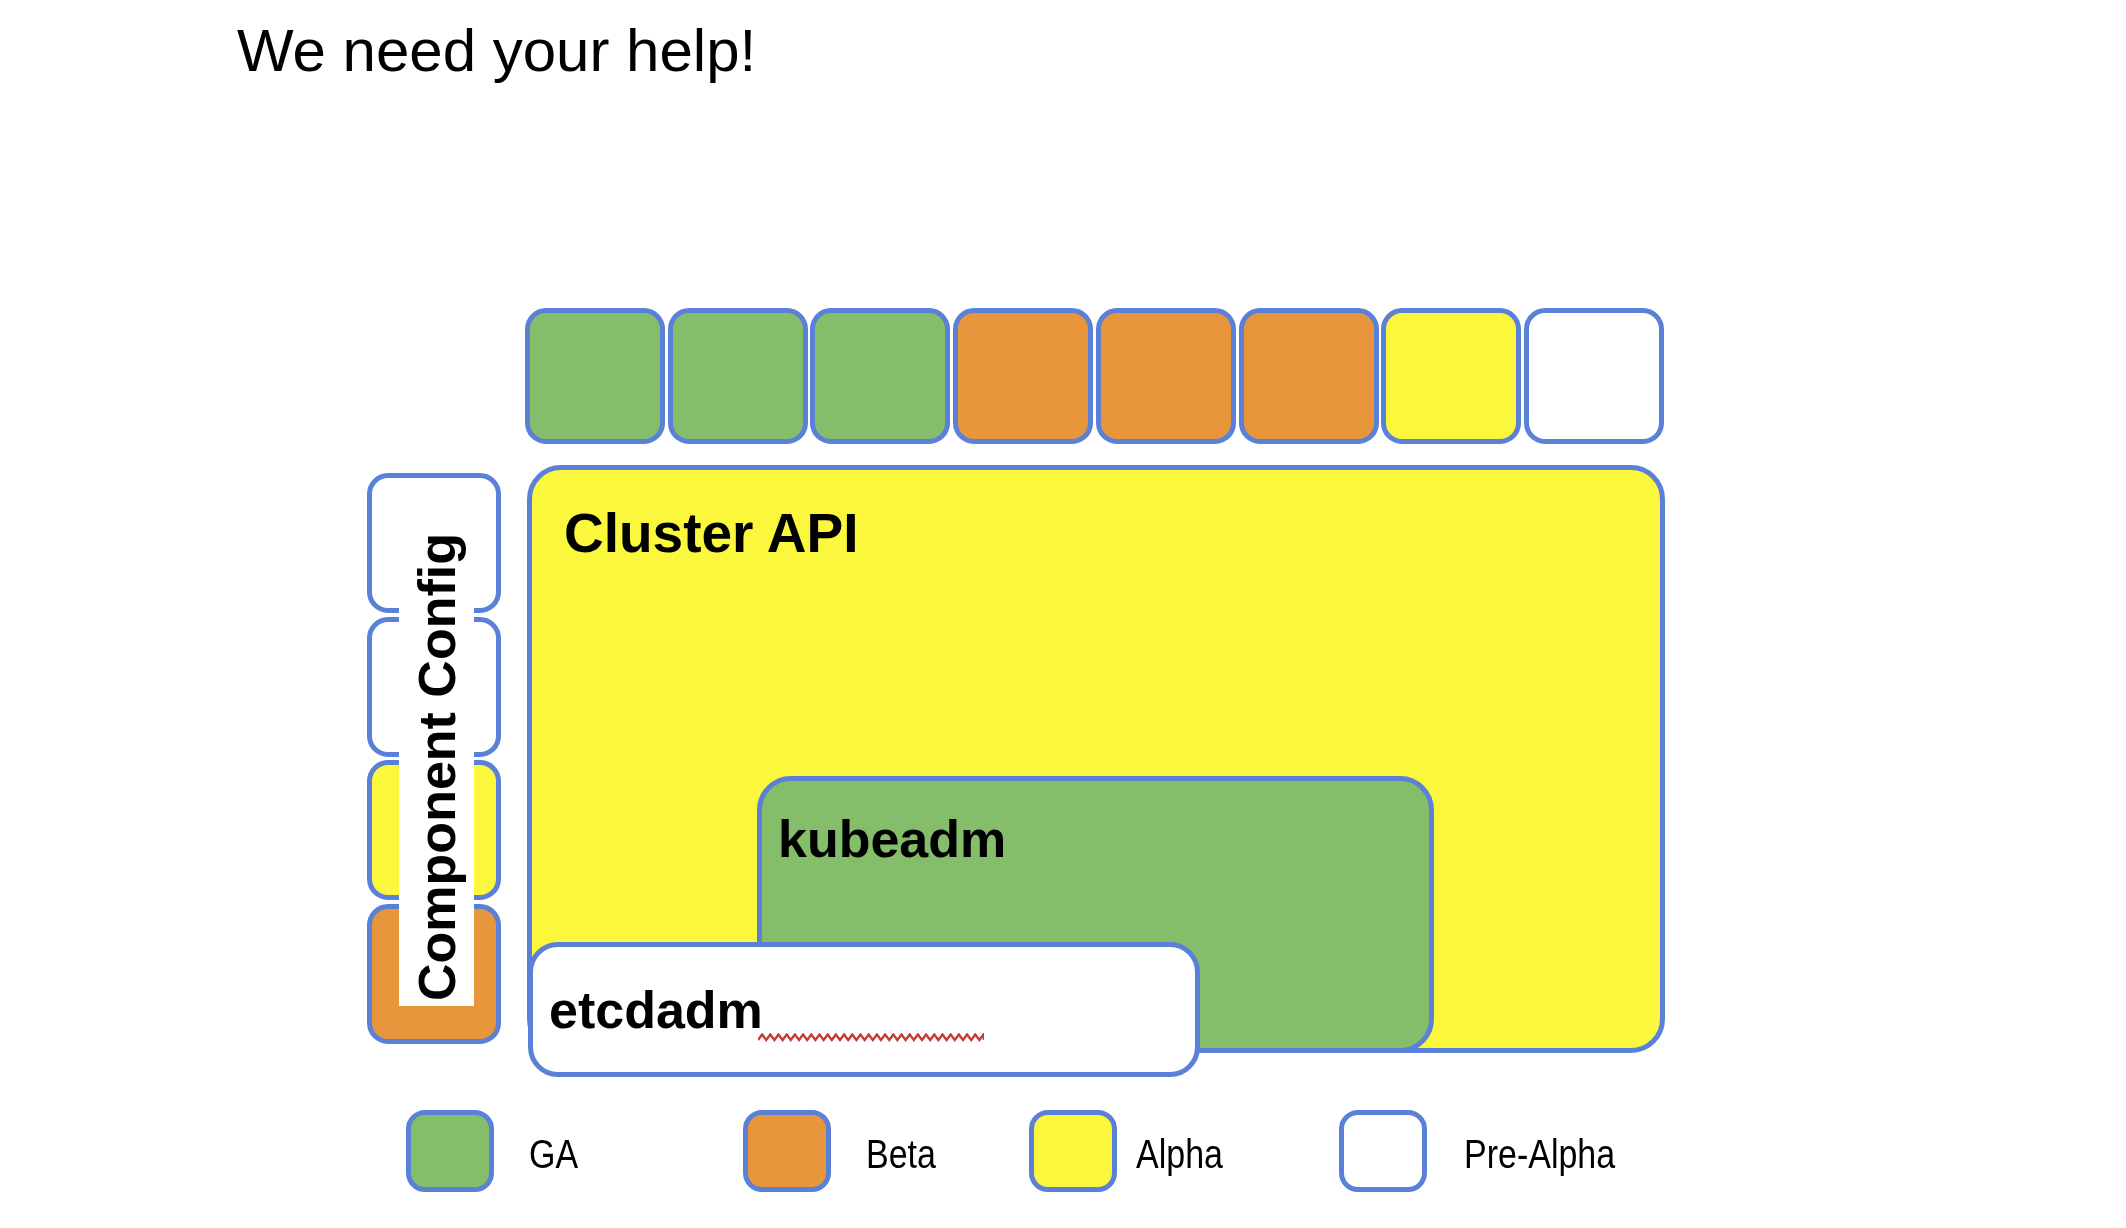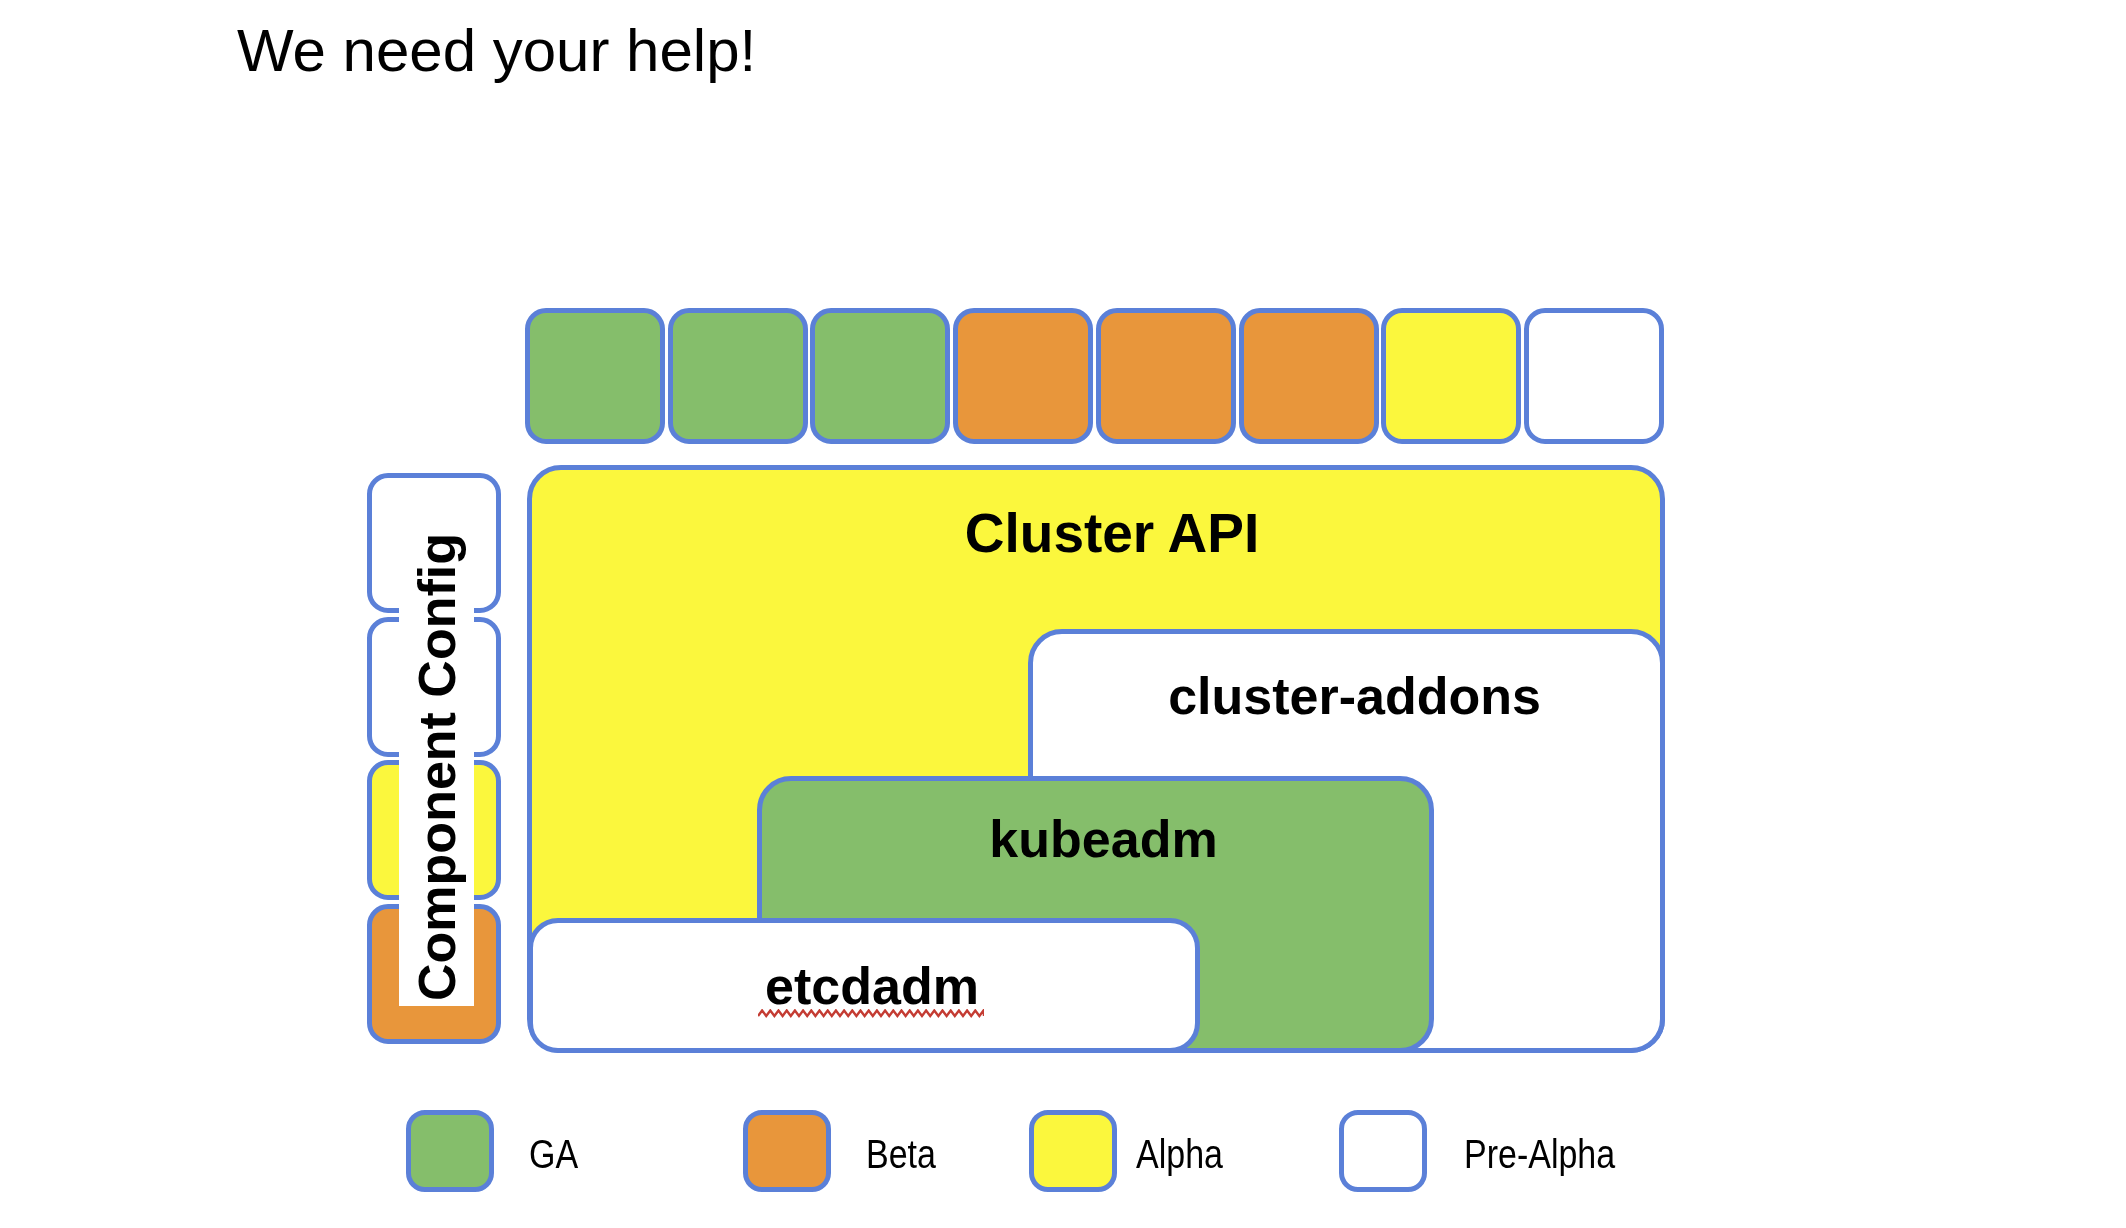--- a/index.html
+++ b/index.html
@@ -64,21 +64,20 @@
   
   .box {
     position: absolute;
     box-sizing: border-box;
     border: 5.5px solid var(--c-border);
     border-radius: 34px;
   }
   .box-label {
     position: absolute;
     left: 16px; right: 0;
-    text-align: center;
     font-weight: 700;
     font-size: 52px;
     line-height: 1;
     white-space: nowrap;
   }
   .cluster-api    { left: 527px;  top: 465px; width: 1138px; height: 588px; }
   .cluster-addons { left: 1028px; top: 629px; width: 637px;  height: 424px; }
   .kubeadm        { left: 757px;  top: 776px; width: 677px;  height: 277px; }
   .etcdadm        { left: 528px;  top: 918px; width: 672px;  height: 135px; border-radius: 30px; }
   .cluster-api .box-label    { top: 36px; font-size: 55px; padding-left: 16px; }
@@ -118,27 +117,24 @@
       <div class="piece prov-piece" style="left: 953.1px; background: rgb(232, 150, 59);"></div>
       <div class="piece prov-piece" style="left: 1095.8px; background: rgb(232, 150, 59);"></div>
       <div class="piece prov-piece" style="left: 1238.5px; background: rgb(232, 150, 59);"></div>
       <div class="piece prov-piece" style="left: 1381.2px; background: rgb(251, 247, 61);"></div>
       <div class="piece prov-piece" style="left: 1523.9px; background: rgb(255, 255, 255);"></div>
     </div>
 
   <div class="box cluster-api" style="background: rgb(251, 247, 61);">
     <div class="box-label">Cluster API</div>
   </div>
-  <div class="box cluster-addons" style="background: rgb(255, 255, 255);">
-    <div class="box-label">cluster-addons</div>
-  </div>
   <div class="box kubeadm" style="background: rgb(133, 190, 107);">
     <div class="box-label">kubeadm</div>
   </div>
-  <div class="box etcdadm" style="background: rgb(255, 255, 255);">
+  <div class="box etcdadm" style="background: rgb(255, 255, 255); margin-top: 24px;">
     <div class="box-label">etcdadm</div>
     <svg class="squiggle" width="226" height="10" id="squiggle-svg">
         <path id="squiggle-path" fill="none" stroke-width="2.4" d="M0,7.0 L4.1,1.5 L8.2,7.0 L12.3,1.5 L16.4,7.0 L20.5,1.5 L24.6,7.0 L28.7,1.5 L32.8,7.0 L36.9,1.5 L41.0,7.0 L45.1,1.5 L49.2,7.0 L53.3,1.5 L57.4,7.0 L61.5,1.5 L65.6,7.0 L69.7,1.5 L73.8,7.0 L77.9,1.5 L82.0,7.0 L86.1,1.5 L90.2,7.0 L94.3,1.5 L98.4,7.0 L102.5,1.5 L106.6,7.0 L110.7,1.5 L114.8,7.0 L118.9,1.5 L123.0,7.0 L127.1,1.5 L131.2,7.0 L135.3,1.5 L139.4,7.0 L143.5,1.5 L147.6,7.0 L151.7,1.5 L155.8,7.0 L159.9,1.5 L164.0,7.0 L168.1,1.5 L172.2,7.0 L176.3,1.5 L180.4,7.0 L184.5,1.5 L188.6,7.0 L192.7,1.5 L196.8,7.0 L200.9,1.5 L205.0,7.0 L209.1,1.5 L213.2,7.0 L217.3,1.5 L221.4,7.0 L225.5,1.5 L226.0,7.0" stroke="#c43c33"></path>
       </svg>
   </div>
 
   <div id="cc-col">
       <div class="piece cc-piece" style="top: 473px; background: rgb(255, 255, 255);"></div>
       <div class="piece cc-piece" style="top: 616.6px; background: rgb(255, 255, 255);"></div>
       <div class="piece cc-piece" style="top: 760.2px; background: rgb(251, 247, 61);"></div>

